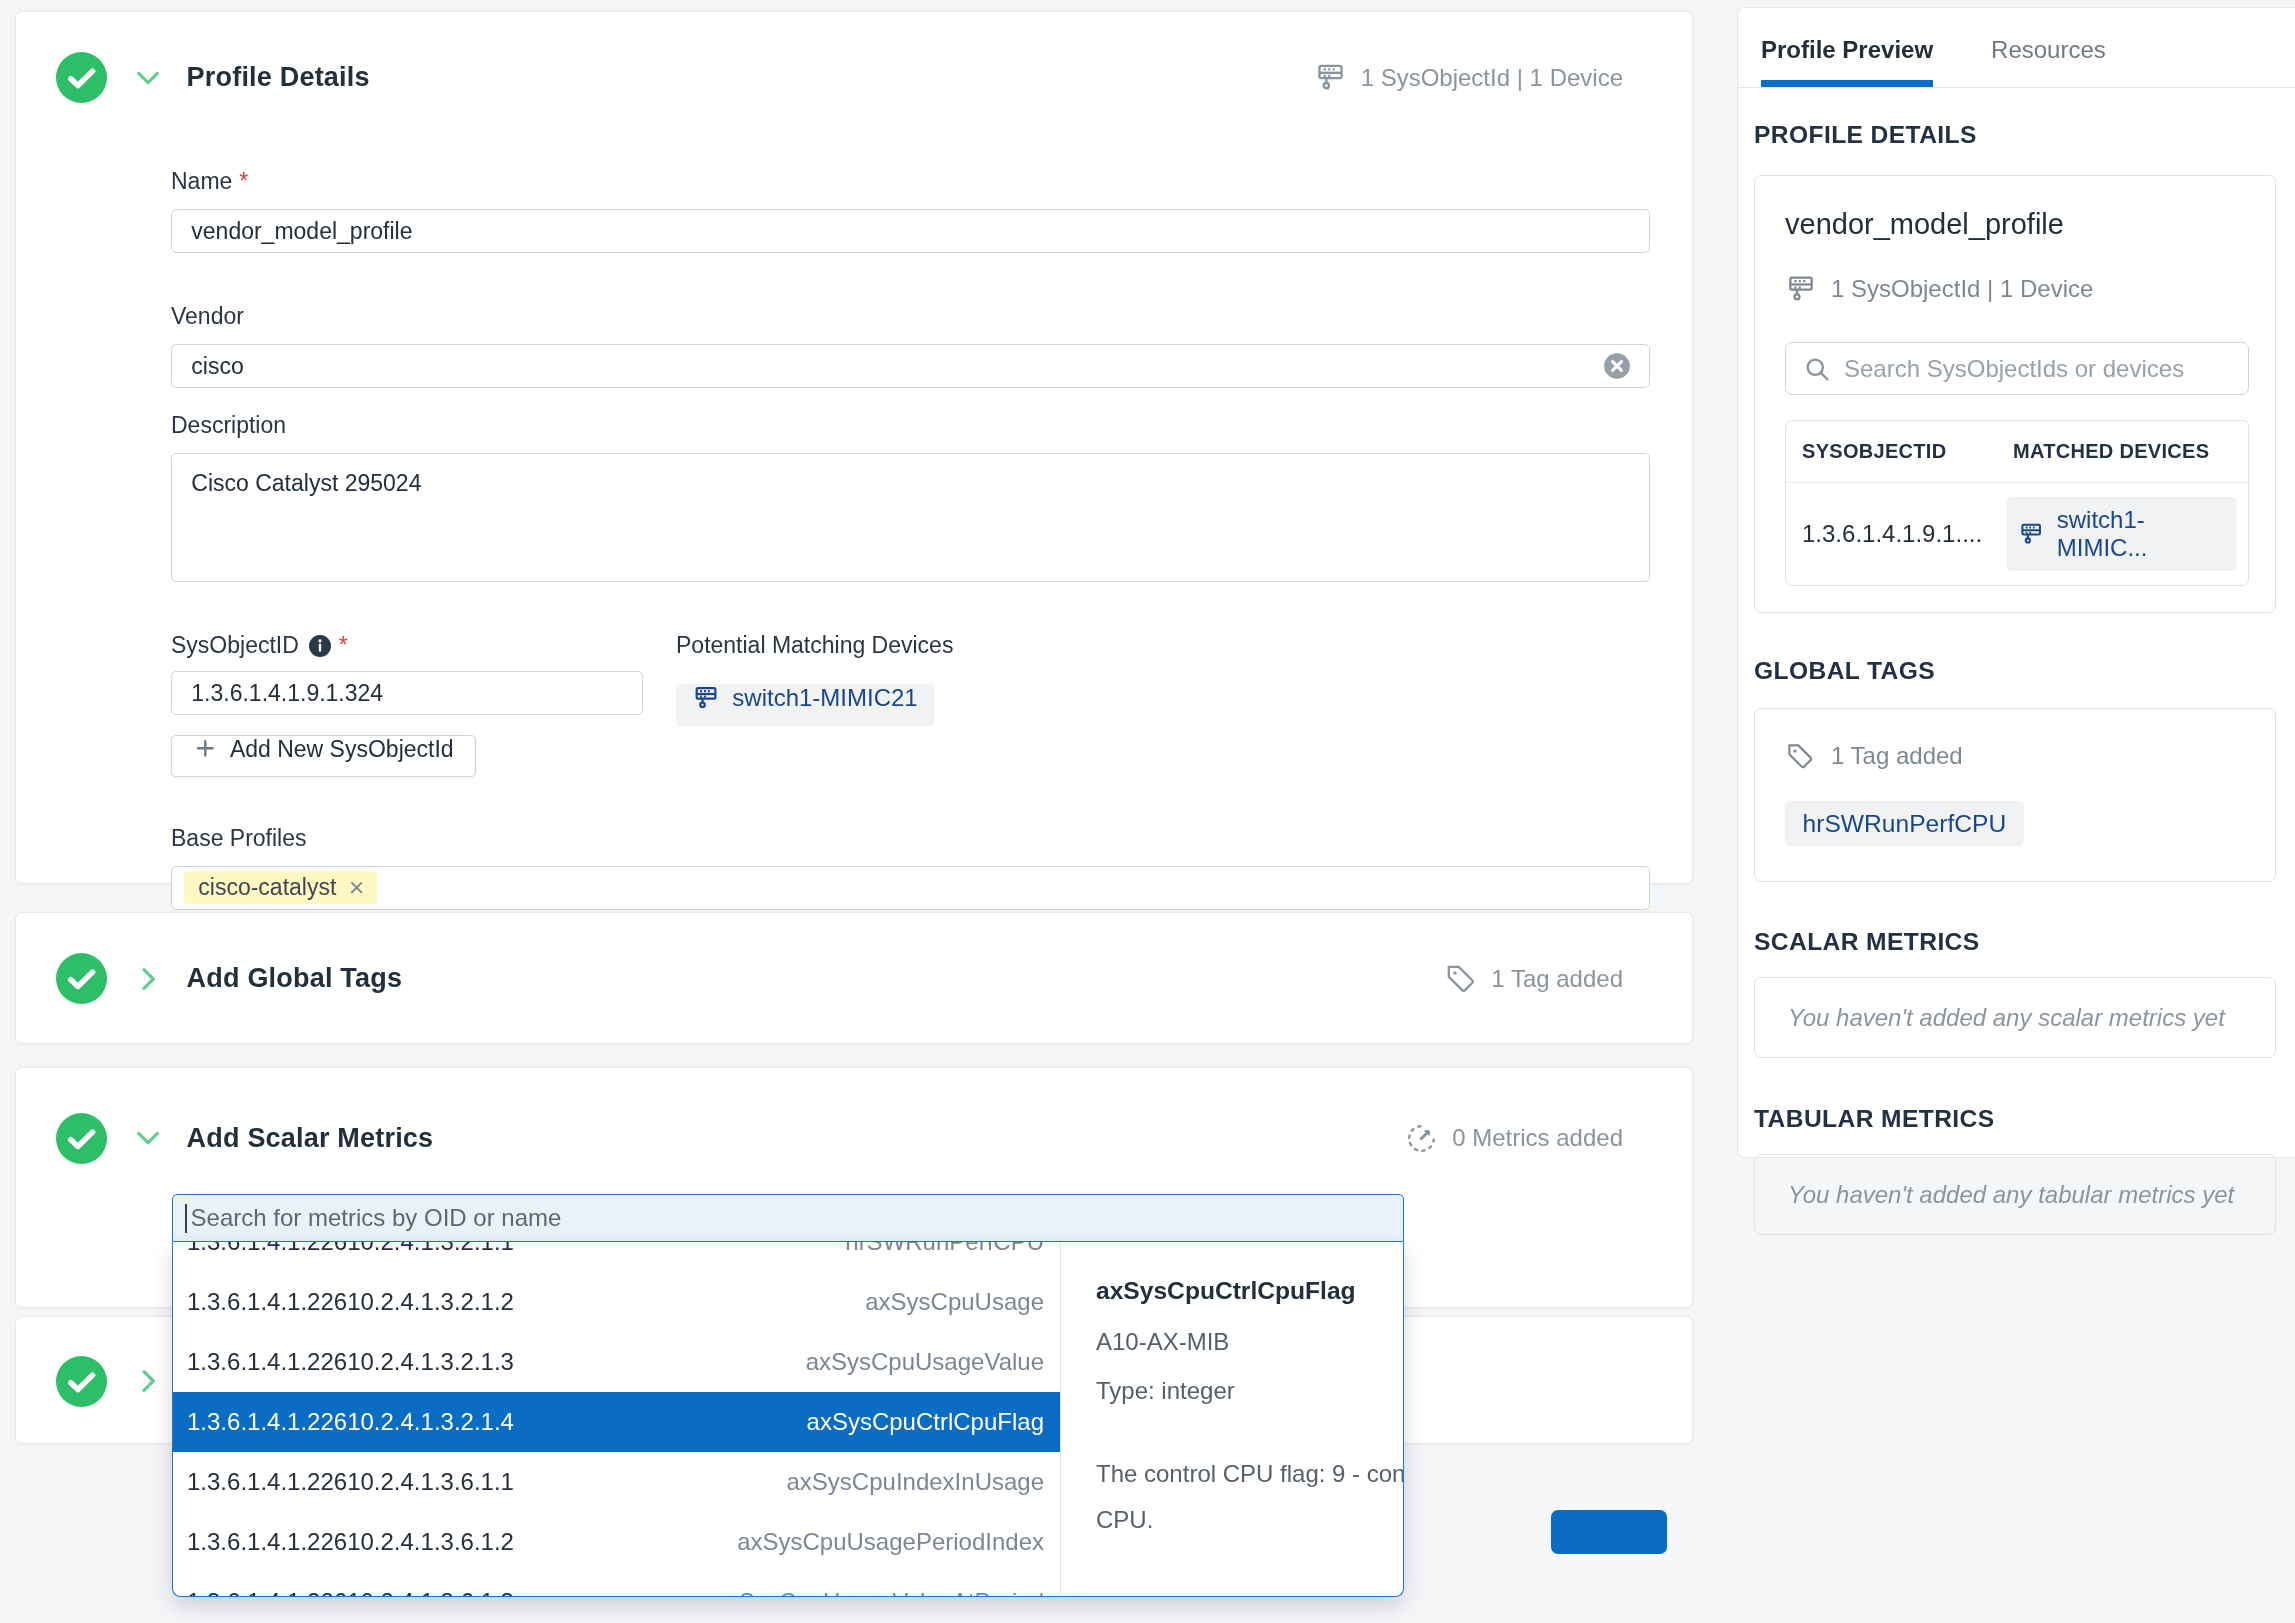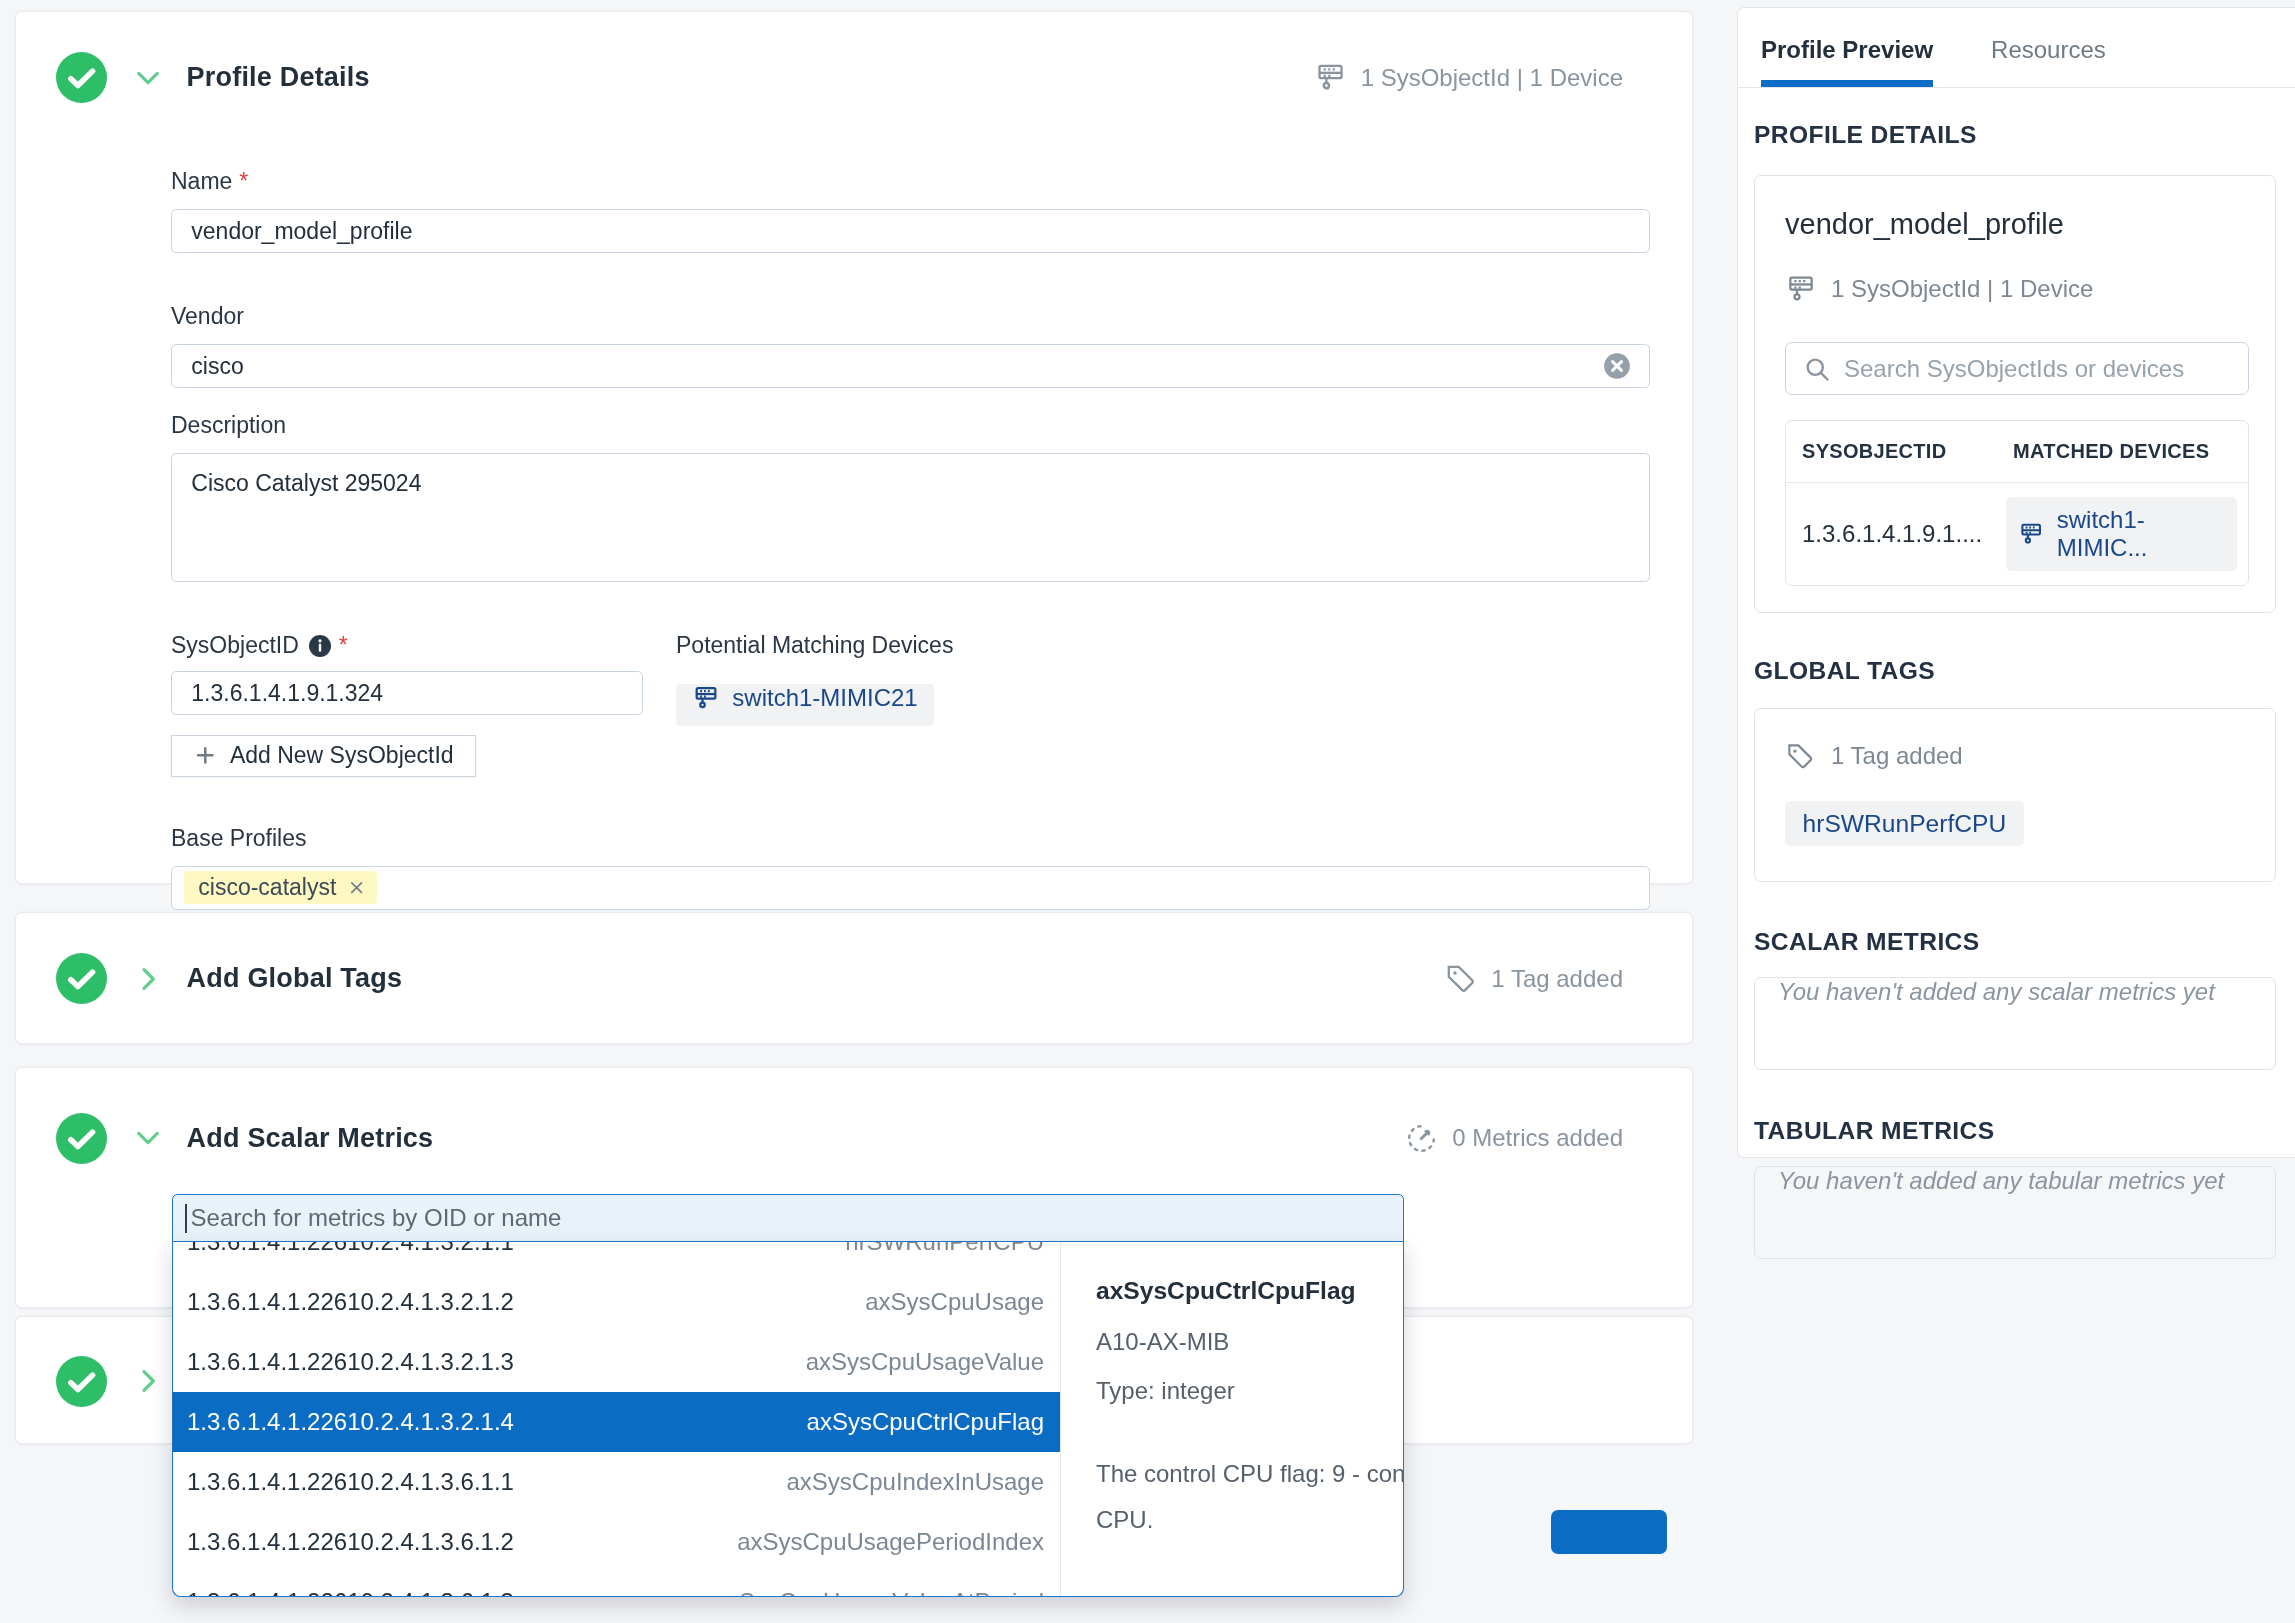--- a/index.html
+++ b/index.html
@@ -65,22 +65,22 @@
     width: 100%; height: 129px; resize: none;
     border: 1.8px solid #c9d4e1; border-radius: 5.3px;
     font-family: inherit; font-size: 23px; color: #242f3c;
     padding: 16px 19.3px; outline: none;
   }
   .sys-left { width: 472px; }
   .sys-label-row { display: flex; align-items: center; }
   .info-icon { width: 24px; height: 24px; margin-left: 8.8px; margin-bottom: 12.3px; }
   .sys-input { width: 472px; }
   .add-sys-btn {
-    margin-top: 19.3px; height: 42px; display: inline-flex; align-items: center; gap: 12.3px;
-    background: #fff; border: 0.9px solid #ccd4de; border-radius: 0;
+    margin-top: 19.3px; height: 42px; display: inline-flex; gap: 12.3px;
+    background: #fff; border: 0.9px solid #ccd4de; border-radius: 5px;
     padding: 0 21px; font-family: inherit; font-size: 23px; color: #242f3c; cursor: pointer;
     box-shadow: 0 0.9px 1.8px rgba(20,30,50,.06);
   }
   .add-sys-btn svg { width: 24.6px; height: 24.6px; }
   .pmd-col { margin-left: 33px; }
   .device-chip {
     margin-top: 10.6px; display: inline-flex; align-items: flex-start; gap: 12.3px;
     background: #f1f2f4; border-radius: 4.4px; padding: 0 16px; height: 42px;
     color: #1a4789; font-size: 24px; cursor: pointer;
   }
@@ -170,21 +170,21 @@
   .side-dev-chip svg { width: 28px; height: 28px; }
   .h-tags { margin-top: 44px; }
   .tags-card { margin-top: 23px; padding: 32px 30px 35px 30px; }
   .tags-counter { display: flex; align-items: center; gap: 16px; color: #7d8893; font-size: 24px; }
   .tags-counter svg { width: 30px; height: 30px; }
   .tag-chip {
     display: inline-block; margin-top: 30px; background: #f1f2f4; border-radius: 5.3px;
     padding: 8.8px 17.6px; color: #1a4789; font-size: 24.6px; cursor: pointer;
   }
   .h-scalar { margin-top: 46px; }
-  .empty-card { margin-top: 21px; height: 93px; display: flex; padding-left: 23px; }
+  .empty-card { margin-top: 21px; height: 81px; display: flex; align-items: center; padding-left: 33px; }
   .empty-msg { font-style: italic; color: #8b95a0; font-size: 24px; }
   .h-tabular { margin-top: 47px; }
 </style>
 </head>
 <body>
 
 <div class="page">
 
   <div class="main-col">
 

